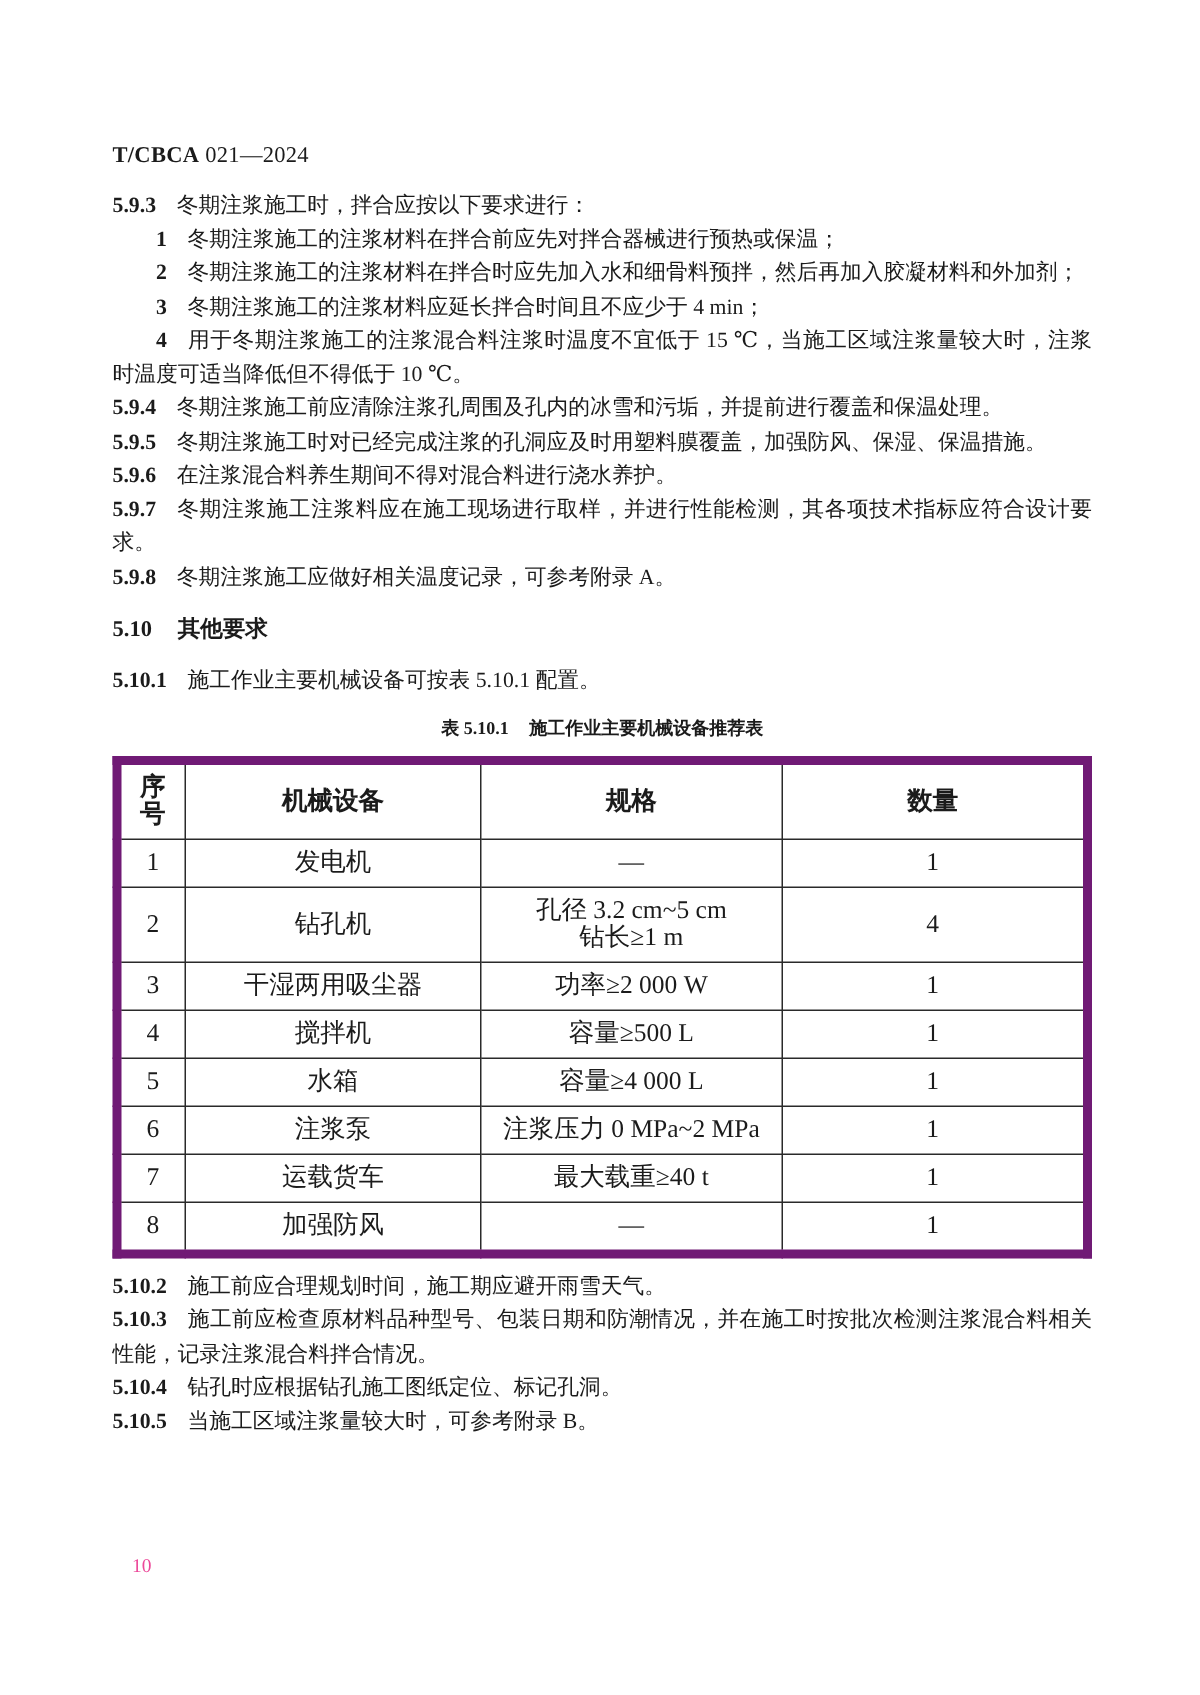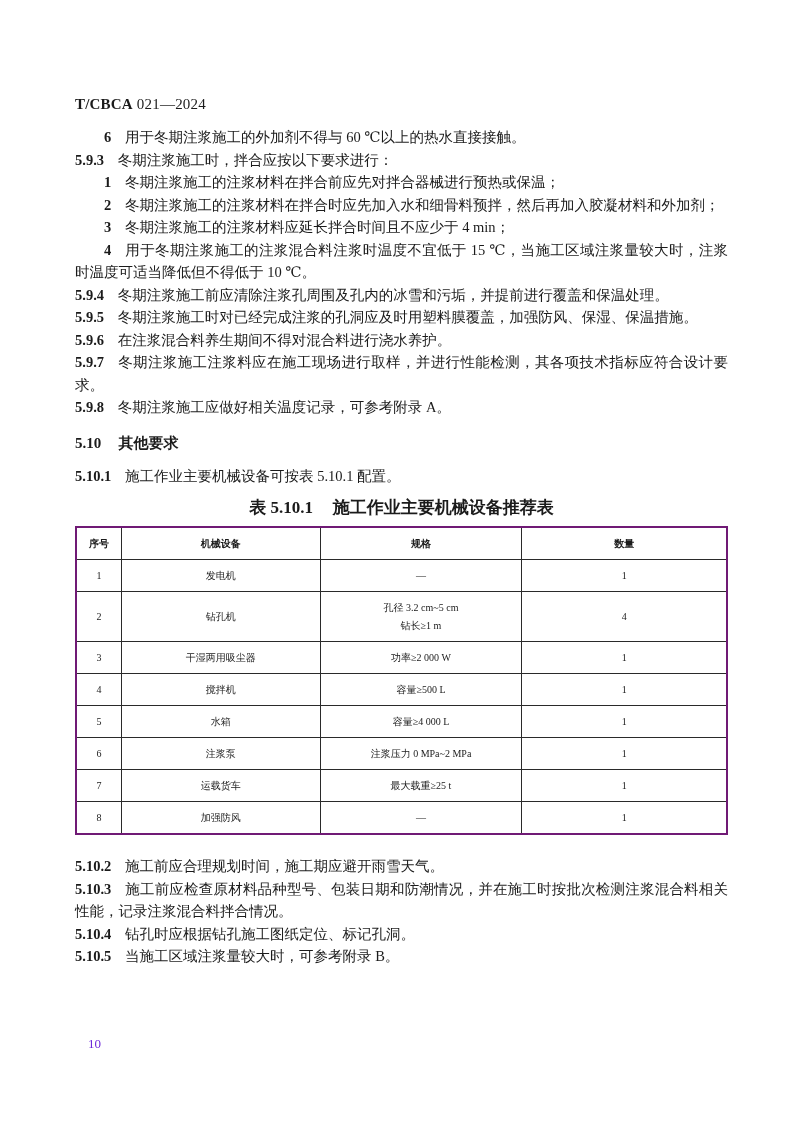--- a/index.html
+++ b/index.html
@@ -37,62 +37,61 @@
   .section-heading {
     font-weight: bold;
     font-size: 15px;
     margin: 13px 0 11px 0;
     text-indent: 0;
   }
   .section-heading .heading-gap { margin-left: 0.9em; }
   .table-caption {
     text-align: center;
     font-weight: bold;
-    font-size: 17px;
+    font-size: 12px;
     margin: 9px 0 7px 0;
   }
   .table-caption .caption-gap { margin-left: 0.9em; }
   table.equip {
     width: 100%;
     border-collapse: collapse;
-    font-size: 10px;
+    font-size: 17px;
     line-height: 18px;
     text-align: center;
-    border: 2px solid #701a75;
+    border: 6px solid #701a75;
   }
   table.equip th, table.equip td {
     border: 1px solid #2a2a2a;
     padding: 6.5px 4px;
     font-weight: normal;
     text-align: center;
   }
   table.equip th { font-weight: bold; }
-  .after-table { margin-top: 20px; }
+  .after-table { margin-top: 8px; }
   .page-number {
     position: absolute;
     left: 88px;
     top: 1036px;
     font-size: 13px;
-    color: #6d28d9;
+    color: #ec4899;
   }
 </style>
 </head>
 <body>
 
 <div class="page">
 
   <div class="doc-header">
     <span class="code-bold">T/CBCA</span>
     <span class="code-num">021—2024</span>
   </div>
 
   <div class="content">
 
     <div>
-        <p class="para item"><span class="para-num">6</span><span class="para-text">用于冬期注浆施工的外加剂不得与 60 ℃以上的热水直接接触。</span></p>
         <p class="para clause"><span class="para-num">5.9.3</span><span class="para-text">冬期注浆施工时，拌合应按以下要求进行：</span></p>
         <p class="para item"><span class="para-num">1</span><span class="para-text">冬期注浆施工的注浆材料在拌合前应先对拌合器械进行预热或保温；</span></p>
         <p class="para item"><span class="para-num">2</span><span class="para-text">冬期注浆施工的注浆材料在拌合时应先加入水和细骨料预拌，然后再加入胶凝材料和外加剂；</span></p>
         <p class="para item"><span class="para-num">3</span><span class="para-text">冬期注浆施工的注浆材料应延长拌合时间且不应少于 4 min；</span></p>
         <p class="para item"><span class="para-num">4</span><span class="para-text">用于冬期注浆施工的注浆混合料注浆时温度不宜低于 15 ℃，当施工区域注浆量较大时，注浆时温度可适当降低但不得低于 10 ℃。</span></p>
         <p class="para clause"><span class="para-num">5.9.4</span><span class="para-text">冬期注浆施工前应清除注浆孔周围及孔内的冰雪和污垢，并提前进行覆盖和保温处理。</span></p>
         <p class="para clause"><span class="para-num">5.9.5</span><span class="para-text">冬期注浆施工时对已经完成注浆的孔洞应及时用塑料膜覆盖，加强防风、保湿、保温措施。</span></p>
         <p class="para clause"><span class="para-num">5.9.6</span><span class="para-text">在注浆混合料养生期间不得对混合料进行浇水养护。</span></p>
         <p class="para clause"><span class="para-num">5.9.7</span><span class="para-text">冬期注浆施工注浆料应在施工现场进行取样，并进行性能检测，其各项技术指标应符合设计要求。</span></p>
         <p class="para clause"><span class="para-num">5.9.8</span><span class="para-text">冬期注浆施工应做好相关温度记录，可参考附录 A。</span></p>
@@ -160,21 +159,21 @@
           </tr>
           <tr>
             <td>6</td>
             <td>注浆泵</td>
             <td>注浆压力 0 MPa~2 MPa</td>
             <td>1</td>
           </tr>
           <tr>
             <td>7</td>
             <td>运载货车</td>
-            <td>最大载重≥25 t</td>
+            <td>最大载重≥40 t</td>
             <td>1</td>
           </tr>
           <tr>
             <td>8</td>
             <td>加强防风</td>
             <td>—</td>
             <td>1</td>
           </tr>
         </tbody>
     </table>

